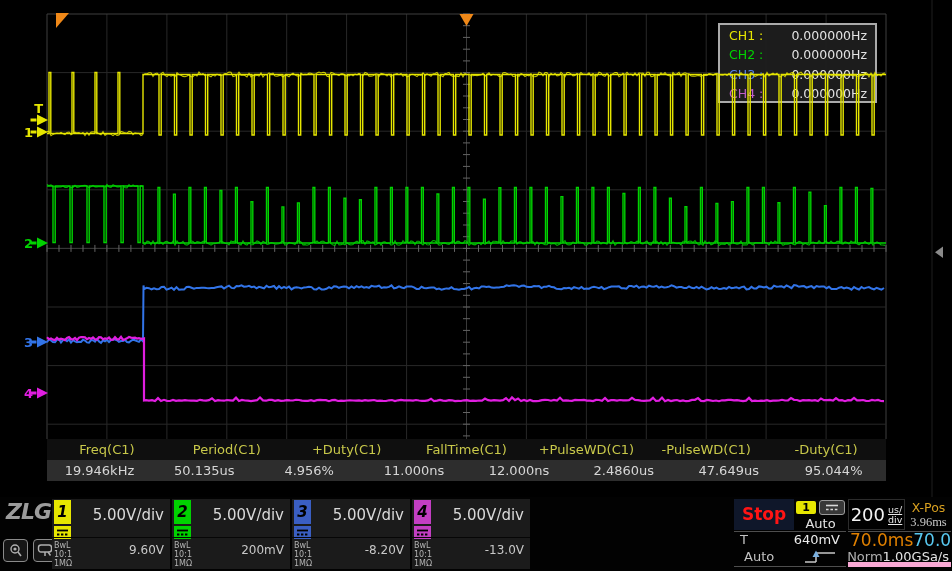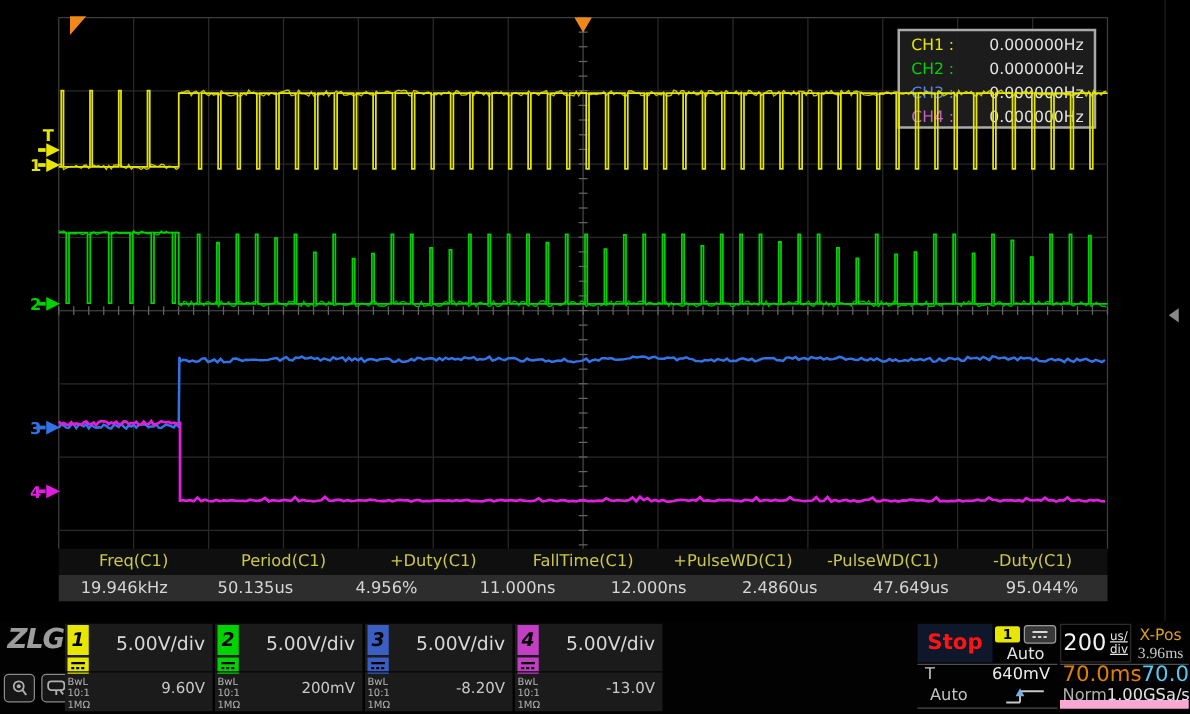--- a/index.html
+++ b/index.html
@@ -55,22 +55,22 @@
   .tb-scale{position:absolute;left:0;top:0;width:57px;height:31px;background:#000;border:1px solid #2c2c2c;
             box-sizing:border-box;display:flex;align-items:center;justify-content:center;gap:3px;}
   .tb-num{color:#f2f2f2;font-size:18px;}
   .tb-unit{display:flex;flex-direction:column;font-size:9.5px;line-height:9.5px;color:#e8e8e8;text-decoration:underline;}
   .tb-xpos{position:absolute;left:58px;top:0;width:45px;height:31px;text-align:center;}
   .xpos-l{color:#d8a020;font-size:12.5px;margin-top:1px;}
   .xpos-v{color:#c8c8c8;font-size:12.5px;font-family:Liberation Serif, serif;}
   .tb-row2{position:absolute;top:32px;left:0;width:103px;height:16px;border-top:1px solid #4e4e4e;
            font-size:17px;line-height:16px;display:flex;justify-content:space-between;padding:0 2px;box-sizing:border-box;}
   .rec-time{color:#e08000;} .rec-pts{color:#58c8f0;}
-  .tb-row3{position:absolute;top:49px;left:0;width:103px;height:19px;border-bottom:7px solid #f9a8d4;
-           font-size:13px;line-height:18px;display:flex;justify-content:flex-start;padding:0 2px;box-sizing:border-box;}
+  .tb-row3{position:absolute;top:49px;left:0;width:103px;height:19px;border-bottom:5px solid #f9a8d4;
+           font-size:13px;line-height:18px;display:flex;justify-content:flex-end;padding:0 2px;box-sizing:border-box;}
   .acq{color:#b0b0b0;} .rate{color:#e2e2e2;}
 </style>
 </head>
 <body>
 
 <div class="screen">
 
   <svg id="scope" width="952" height="497">
       <line x1="47.0" y1="14" x2="47.0" y2="439" stroke="#3e3e3e" stroke-width="1"></line>
       <line x1="106.9" y1="14" x2="106.9" y2="439" stroke="#282828" stroke-width="1"></line>

